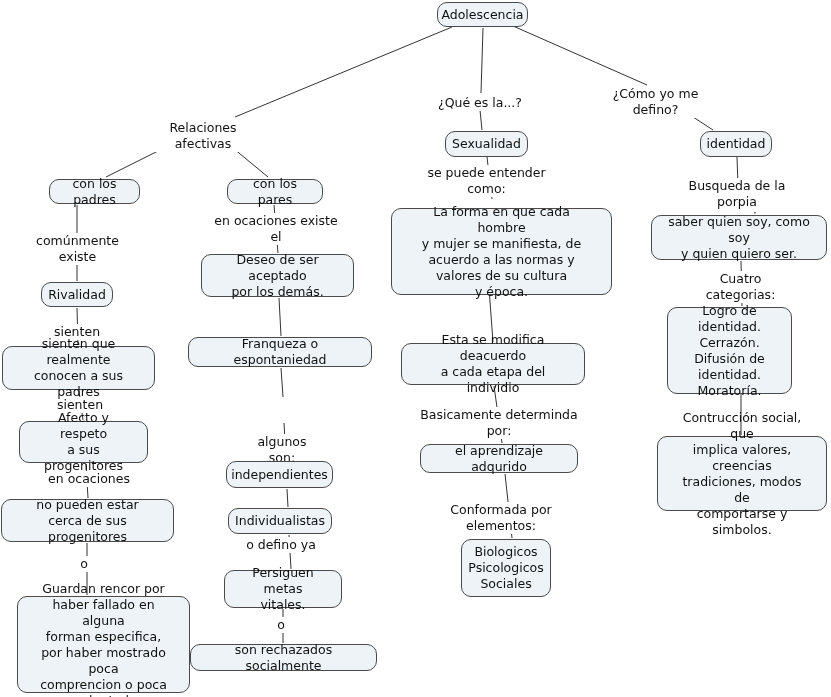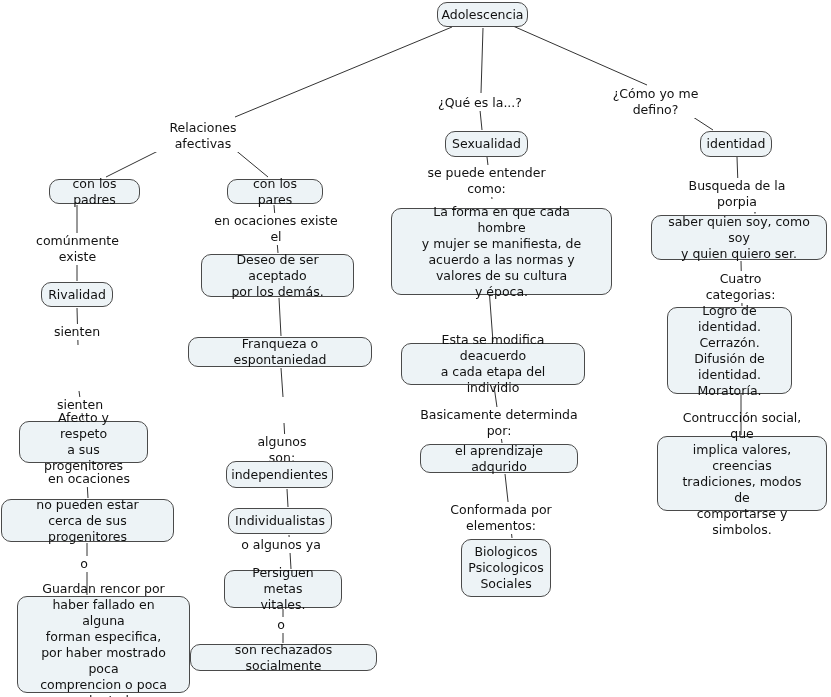--- a/index.html
+++ b/index.html
@@ -76,20 +76,22 @@
       <line x1="741" y1="261" x2="742" y2="306" stroke="#333333" stroke-width="1"></line>
       <line x1="741" y1="394" x2="741" y2="435" stroke="#333333" stroke-width="1"></line>
     </svg>
 <div class="node concept" style="left: 437px; top: 2px; width: 91px; height: 25px;">Adolescencia</div>
     <div class="node linking" style="left: 140px; top: 120px; width: 126px;">Relaciones afectivas</div>
     <div class="node concept" style="left: 25px; top: 179px; width: 91px; height: 25px; margin-left: 24px;">con los padres</div>
     <div class="node linking" style="left: 35px; top: 233px; width: 85px;">comúnmente
 existe</div>
     <div class="node concept" style="left: 41px; top: 282px; width: 72px; height: 25px;">Rivalidad</div>
     <div class="node linking" style="left: 47px; top: 324px; width: 60px;">sienten</div>
+    <div class="node concept" style="left: 2px; top: 346px; width: 153px; height: 44px;">sienten que realmente
+conocen a sus padres</div>
     <div class="node linking" style="left: 50px; top: 397px; width: 60px;">sienten</div>
     <div class="node concept" style="left: 19px; top: 421px; width: 129px; height: 42px;">Afecto y respeto
 a sus progenitores</div>
     <div class="node linking" style="left: 45px; top: 471px; width: 88px;">en ocaciones</div>
     <div class="node concept" style="left: 1px; top: 499px; width: 173px; height: 43px;">no pueden estar
 cerca de sus progenitores</div>
     <div class="node linking" style="left: 74px; top: 556px; width: 20px;">o</div>
     <div class="node concept" style="left: 1px; top: 596px; width: 173px; height: 97px; margin-left: 16px;">Guardan rencor por
 haber fallado en alguna
 forman especifica,
@@ -97,21 +99,21 @@
 comprencion o poca
 voluntad.</div>
     <div class="node concept" style="left: 227px; top: 179px; width: 96px; height: 25px;">con los pares</div>
     <div class="node linking" style="left: 210px; top: 213px; width: 132px;">en ocaciones existe el</div>
     <div class="node concept" style="left: 201px; top: 254px; width: 153px; height: 43px;">Deseo de ser aceptado
 por los demás.</div>
     <div class="node concept" style="left: 188px; top: 337px; width: 184px; height: 30px;">Franqueza o espontaniedad</div>
     <div class="node linking" style="left: 242px; top: 434px; width: 80px;">algunos son:</div>
     <div class="node concept" style="left: 226px; top: 461px; width: 107px; height: 27px;">independientes</div>
     <div class="node concept" style="left: 228px; top: 508px; width: 104px; height: 26px;">Individualistas</div>
-    <div class="node linking" style="left: 240px; top: 537px; width: 82px;">o algunos ya</div>
+    <div class="node linking" style="left: 240px; top: 537px; width: 82px;">o defino ya</div>
     <div class="node concept" style="left: 224px; top: 570px; width: 118px; height: 38px;">Persiguen metas
 vitales.</div>
     <div class="node linking" style="left: 271px; top: 617px; width: 20px;">o</div>
     <div class="node concept" style="left: 190px; top: 644px; width: 187px; height: 27px;">son rechazados socialmente</div>
     <div class="node linking" style="left: 436px; top: 95px; width: 88px;">¿Qué es la...?</div>
     <div class="node concept" style="left: 445px; top: 131px; width: 83px; height: 26px;">Sexualidad</div>
     <div class="node linking" style="left: 408px; top: 165px; width: 157px;">se puede entender como:</div>
     <div class="node concept" style="left: 391px; top: 208px; width: 221px; height: 87px;">La forma en que cada hombre
 y mujer se manifiesta, de
 acuerdo a las normas y

